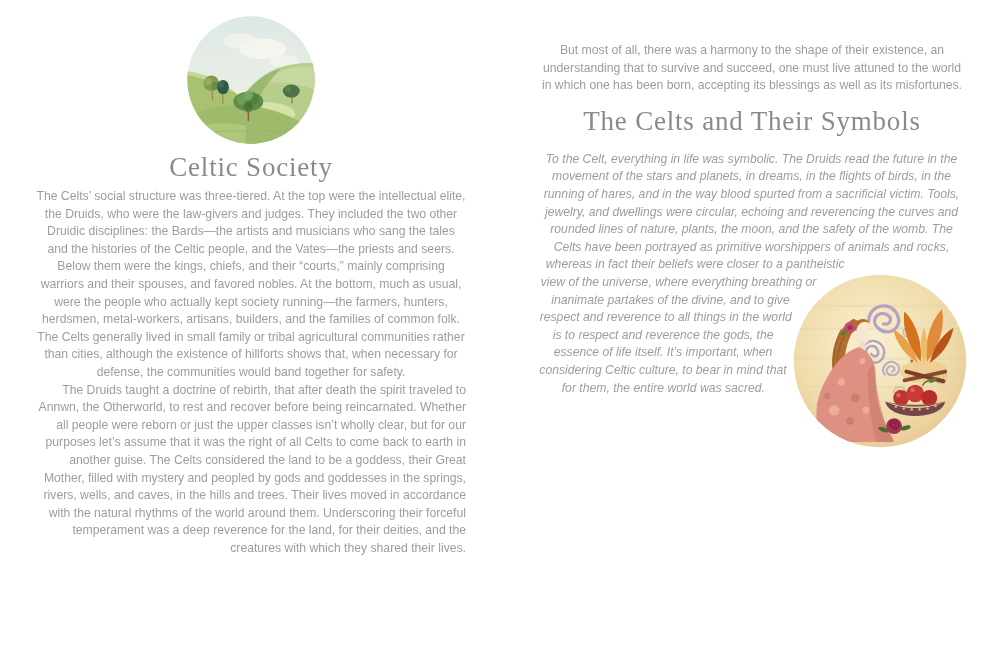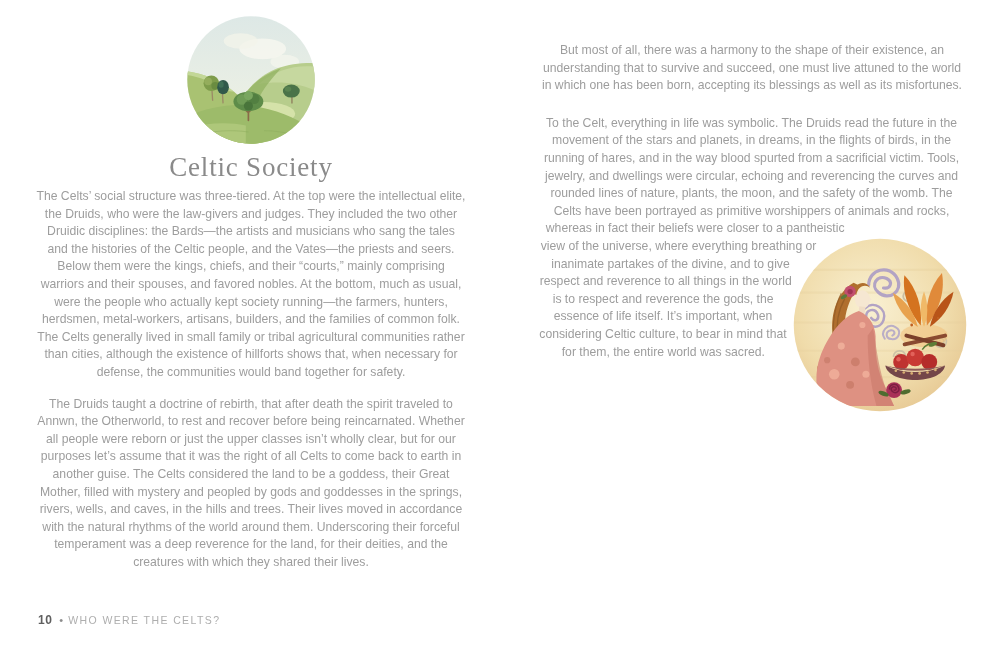--- a/index.html
+++ b/index.html
@@ -18,34 +18,34 @@
   .chapter-title {
     font-family:"Liberation Serif", serif; font-weight:400;
     font-size:27px; line-height:34px; color:#8a8a8a;
     text-align:center; letter-spacing:0.8px;
   }
 
   
   .hills-illo { width:130px; height:130px; margin:15px auto 0; display:block; }
   .left-page .chapter-title { margin-top:5px; }
   .left-para-1 { margin-top:4px; }
-  .left-para-2 { margin-top:14px; }
+  .left-para-2 { margin-top:0;text-align:right; }
 
   .footer { position:absolute; left:2px; top:610px; white-space:nowrap; }
   .footer .page-num { font-size:12px; font-weight:700; color:#5f5f5f; letter-spacing:0.5px; }
   .footer .bullet   { font-size:11px; color:#8c8c8c; margin:0 5px 0 7px; }
   .footer .section  { font-size:10.5px; color:#aeaeae; letter-spacing:1.4px; }
 
   
   .right-para-1 { margin-top:42px; }
   .right-para-2 { margin-top:15px; }
   .right-para-3 { margin-top:15px; }
   .right-page .chapter-title { margin-top:9px; }
 
-  .wrap-block { margin-top:20px; }
+  .wrap-block { margin-top:13px;font-style:italic; }
   .float-spacer { float:right; width:1px; height:122px; }
   .goddess-float {
     float:right; clear:right;
     width:176px; height:176px;
     shape-outside:circle(51%);
     margin-left:4px; margin-right:-2px;
   }
   .goddess-float svg, .hills-illo svg { width:100%; height:100%; display:block; }
 </style>
 </head>
@@ -100,29 +100,27 @@
           <circle cx="96" cy="124" r="7" fill="#79a65f"></circle>
         </g>
       </svg>
     </div>
 
     <h1 class="chapter-title">Celtic Society</h1>
 
     <p class="body-text left-para-1">The Celts’ social structure was three-tiered. At the top were the intellectual elite, the Druids, who were the law-givers and judges. They included the two other Druidic disciplines: the Bards—the artists and musicians who sang the tales and the histories of the Celtic people, and the Vates—the priests and seers. Below them were the kings, chiefs, and their “courts,” mainly comprising warriors and their spouses, and favored nobles. At the bottom, much as usual, were the people who actually kept society running—the farmers, hunters, herdsmen, metal-workers, artisans, builders, and the families of common folk. The Celts generally lived in small family or tribal agricultural communities rather than cities, although the existence of hillforts shows that, when necessary for defense, the communities would band together for safety.</p>
     <p class="body-text left-para-2">The Druids taught a doctrine of rebirth, that after death the spirit traveled to Annwn, the Otherworld, to rest and recover before being reincarnated. Whether all people were reborn or just the upper classes isn’t wholly clear, but for our purposes let’s assume that it was the right of all Celts to come back to earth in another guise. The Celts considered the land to be a goddess, their Great Mother, filled with mystery and peopled by gods and goddesses in the springs, rivers, wells, and caves, in the hills and trees. Their lives moved in accordance with the natural rhythms of the world around them. Underscoring their forceful temperament was a deep reverence for the land, for their deities, and the creatures with which they shared their lives.</p>
 
-    <div class="footer">
-      <span class="page-num">10</span><span class="bullet">•</span><span class="section">WHO WERE THE CELTS?</span>
-    </div>
   </div>
 
   <div class="right-page">
 
     <p class="body-text right-para-1">But most of all, there was a harmony to the shape of their existence, an understanding that to survive and succeed, one must live attuned to the world in which one has been born, accepting its blessings as well as its misfortunes.</p>
 
+    <h1 class="chapter-title">The Celts and Their Symbols</h1>
 
     <div class="wrap-block">
       <div class="float-spacer"></div>
       <div class="goddess-float" aria-label="goddess-with-fire-and-apples">
         <svg viewBox="0 0 200 200">
           <defs>
             <radialGradient id="gbg" cx="45%" cy="40%" r="78%">
               <stop offset="0%" stop-color="#f9f0d2"></stop>
               <stop offset="55%" stop-color="#f0dcab"></stop>
               <stop offset="100%" stop-color="#e0bb83"></stop>

